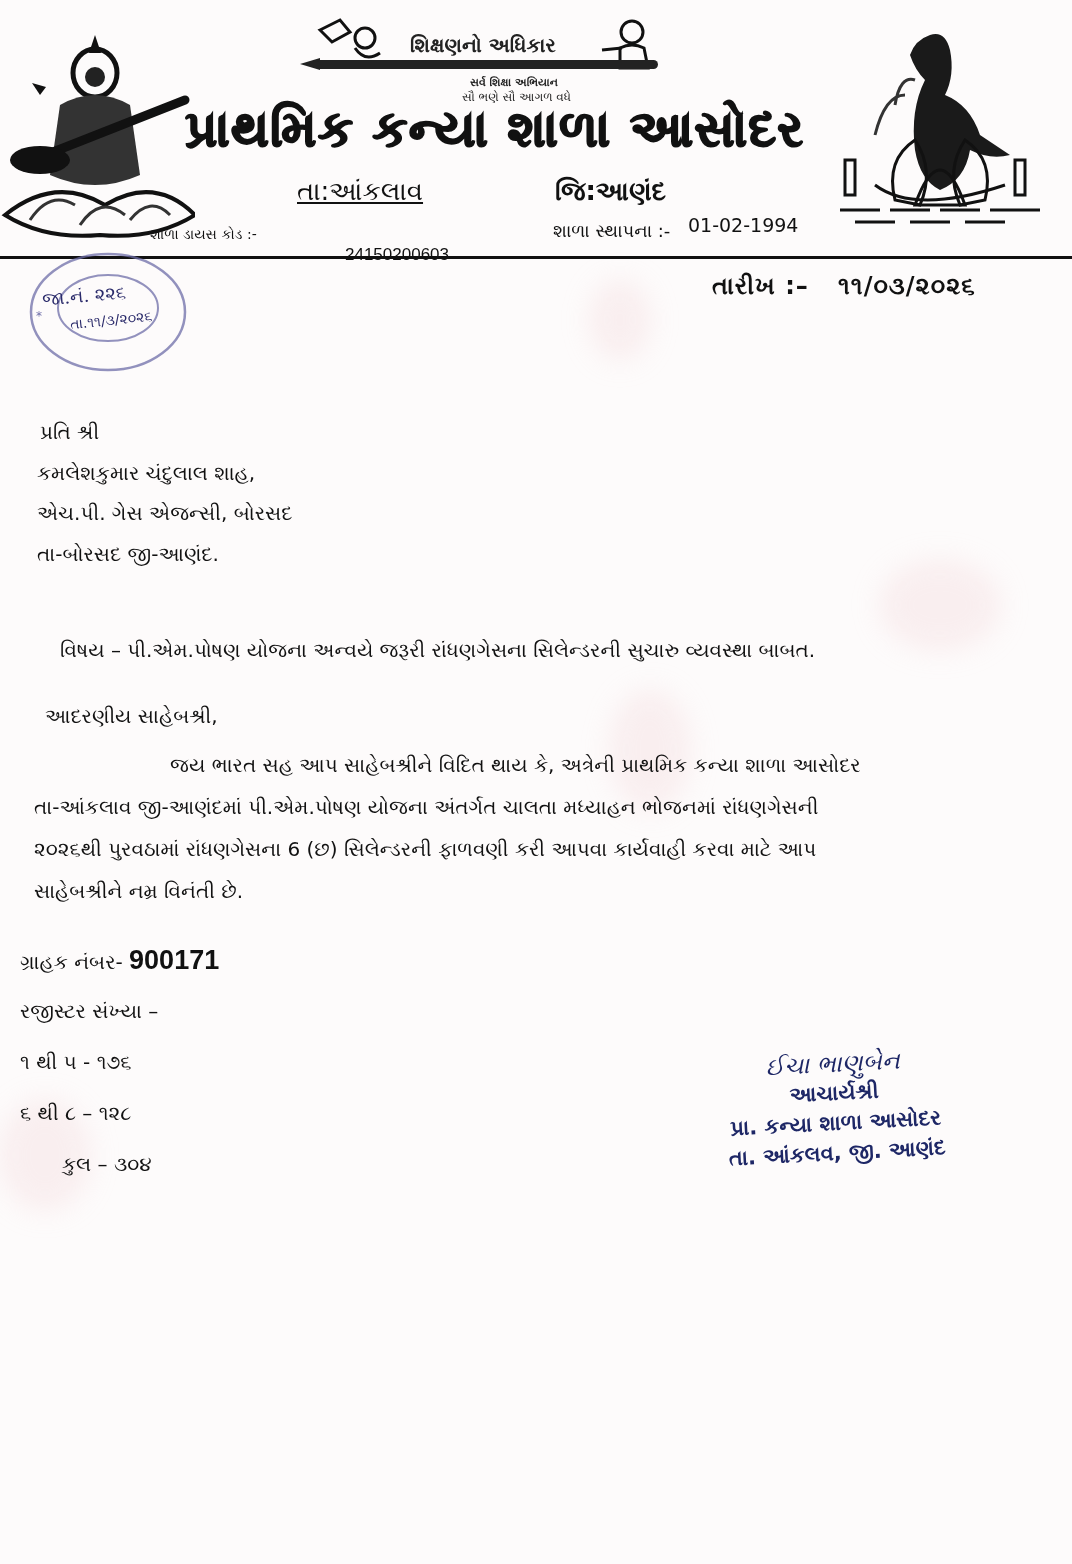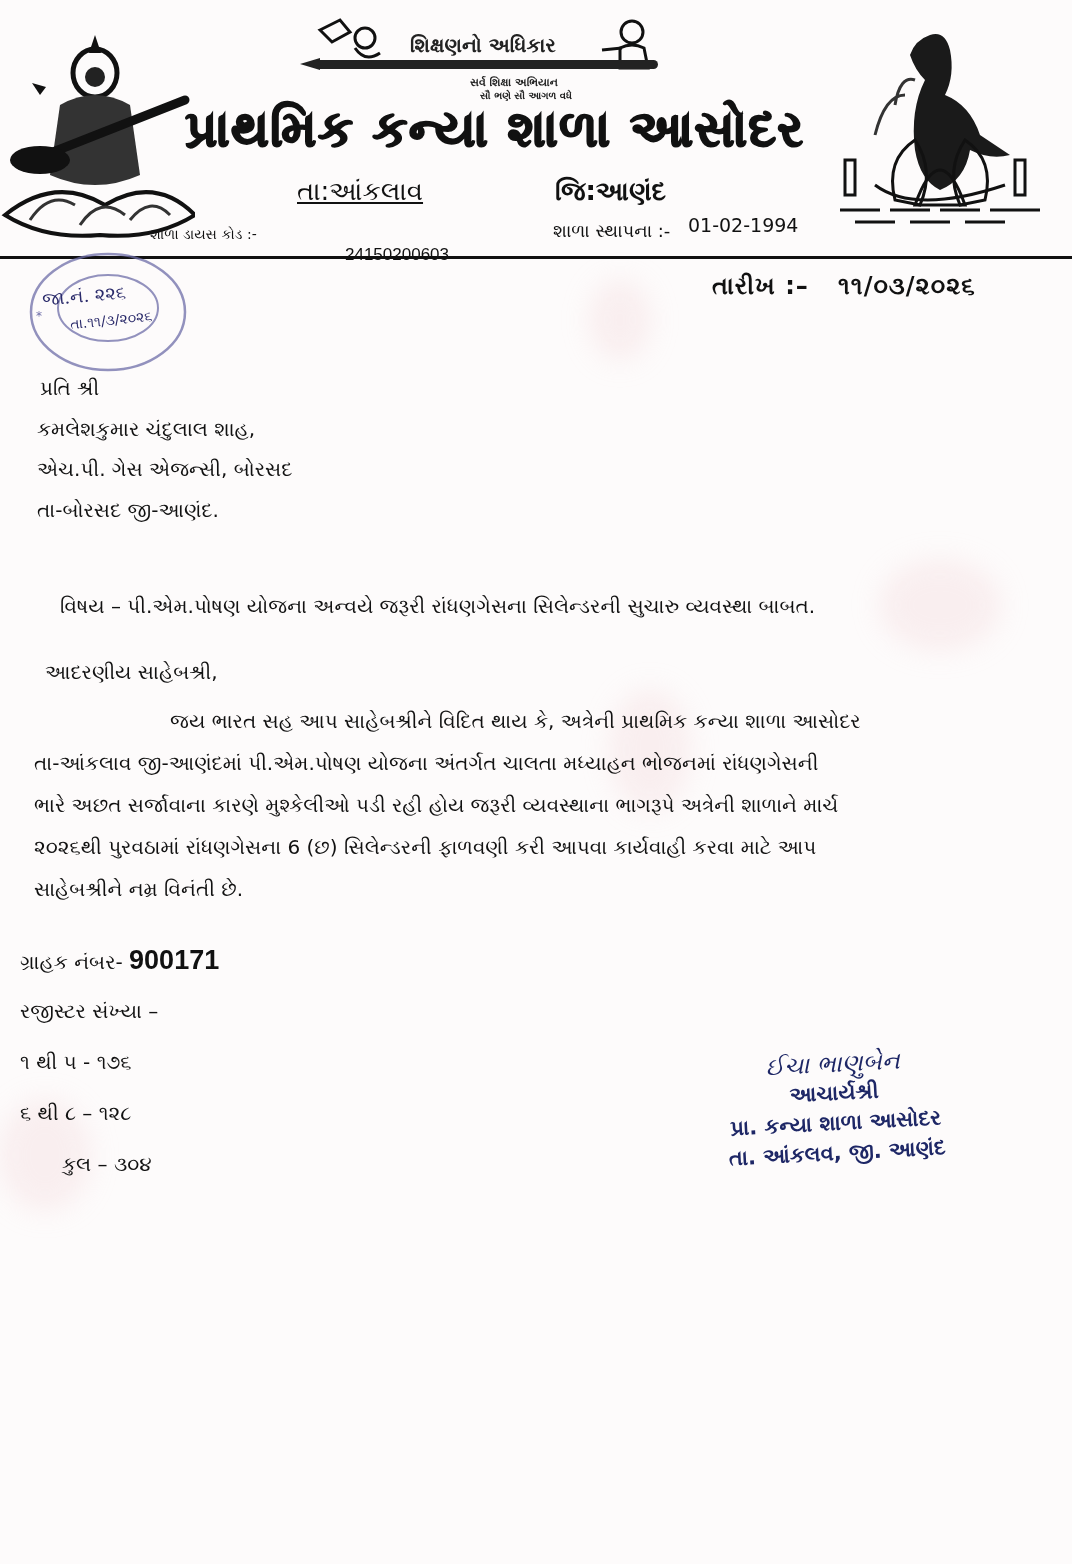--- a/index.html
+++ b/index.html
@@ -11,21 +11,21 @@
       color: #111;
     }
     .abs { position: absolute; }
     .stain { position:absolute; border-radius:50%; background: rgba(240,200,205,0.25); filter: blur(14px); }
 
     
     .lh-top-text { left: 410px; top: 33px; font-size: 20px; font-weight: bold; color:#222; }
     .pencil { left: 318px; top: 60px; width: 340px; height: 9px; background:#222; border-radius: 2px 6px 6px 2px; }
     .pencil-tip { left: 300px; top: 58px; width:0; height:0; border-top:6px solid transparent; border-bottom:6px solid transparent; border-right:20px solid #222; }
     .sub1 { left: 470px; top: 76px; font-size: 11px; font-weight:bold; color:#222; }
-    .sub2 { left: 480px; top: 90px; font-size: 10px; font-weight:bold; color:#222; }
+    .sub2 { left: 462px; top: 90px; font-size: 12px; font-weight:normal; color:#222; }
     .school-name { left: 185px; top: 100px; font-size: 50px; font-weight: bold; color:#111; letter-spacing: 1px; -webkit-text-stroke: 1.5px #111; white-space: nowrap; }
     .taluka { left: 297px; top: 176px; font-size: 26px; font-weight: normal; text-decoration: underline; }
     .district { left: 555px; top: 176px; font-size: 26px; font-weight: bold; }
     .code-lbl { left: 150px; top: 226px; font-size: 14px; }
     .code-val { left: 345px; top: 222px; font-size: 17px; font-family: "Liberation Sans Narrow","Liberation Sans", sans-serif; margin-top: 23px; }
     .est-lbl { left: 553px; top: 220px; font-size: 18px; }
     .est-val { left: 688px; top: 214px; font-size: 19px; }
     .head-rule { left: 0; top: 256px; width: 1072px; height: 3px; background: #111; }
 
     
@@ -34,21 +34,21 @@
     .fig-top-left { left: 315px; top: 18px; width: 80px; height: 50px; }
     .fig-top-right { left: 600px; top: 18px; width: 65px; height: 60px; }
 
     
     .stamp { left: 28px; top: 250px; width: 160px; height: 130px; }
     .stamp-no { left: 42px; top: 285px; font-size: 18px; color:#2a2a6a; font-family:"DejaVu Serif", serif; transform: rotate(-5deg); }
     .stamp-date { left: 70px; top: 312px; font-size: 14px; color:#2a2a6a; transform: rotate(-6deg); }
 
     .date { left: 712px; top: 272px; font-size: 24px; font-weight: bold; letter-spacing: 1px; }
 
-    .body-text { font-size: 20px; white-space: nowrap; }
+    .body-text { font-size: 20px; white-space: nowrap; margin-top: 44px; }
     .to-label { left: 40px; top: 376px; }
     .addr1 { left: 37px; top: 417px; }
     .addr2 { left: 37px; top: 457px; }
     .addr3 { left: 37px; top: 498px; }
     .subject { left: 60px; top: 594px; }
     .salutation { left: 45px; top: 660px; }
     .para { left: 34px; top: 700px; width: 1000px; }
     .para-line { height: 42px; line-height: 42px; white-space: nowrap; }
     .para-line.first { padding-left: 136px; }
 
@@ -141,21 +141,20 @@
 <div class="abs body-text addr2">એચ.પી. ગેસ એજન્સી, બોરસદ</div>
 <div class="abs body-text addr3">તા-બોરસદ  જી-આણંદ.</div>
 
 <div class="abs body-text subject">વિષય – પી.એમ.પોષણ યોજના અન્વયે જરૂરી રાંધણગેસના સિલેન્ડરની સુચારુ વ્યવસ્થા  બાબત.</div>
 
 <div class="abs body-text salutation">આદરણીય સાહેબશ્રી,</div>
 
 <div class="abs body-text para">
   <div class="para-line first">જય ભારત સહ આપ સાહેબશ્રીને વિદિત થાય કે, અત્રેની  પ્રાથમિક કન્યા શાળા આસોદર</div>
   <div class="para-line">તા-આંકલાવ  જી-આણંદમાં પી.એમ.પોષણ યોજના અંતર્ગત ચાલતા મધ્યાહન ભોજનમાં રાંધણગેસની</div>
-  <div class="para-line">ભારે અછત સર્જાવાના કારણે મુશ્કેલીઓ પડી રહી હોય જરૂરી વ્યવસ્થાના ભાગરૂપે અત્રેની શાળાને માર્ચ</div>
   <div class="para-line">૨૦૨૬થી પુરવઠામાં રાંધણગેસના 6 (છ) સિલેન્ડરની ફાળવણી કરી આપવા કાર્યવાહી કરવા માટે આપ</div>
   <div class="para-line">સાહેબશ્રીને નમ્ર વિનંતી છે.</div>
 </div>
 
 <div class="abs info">
   <div class="info-line">
     <span>ગ્રાહક નંબર-</span>
     <span class="bold">900171</span>
   </div>
   <div class="info-line">રજીસ્ટર સંખ્યા –</div>

